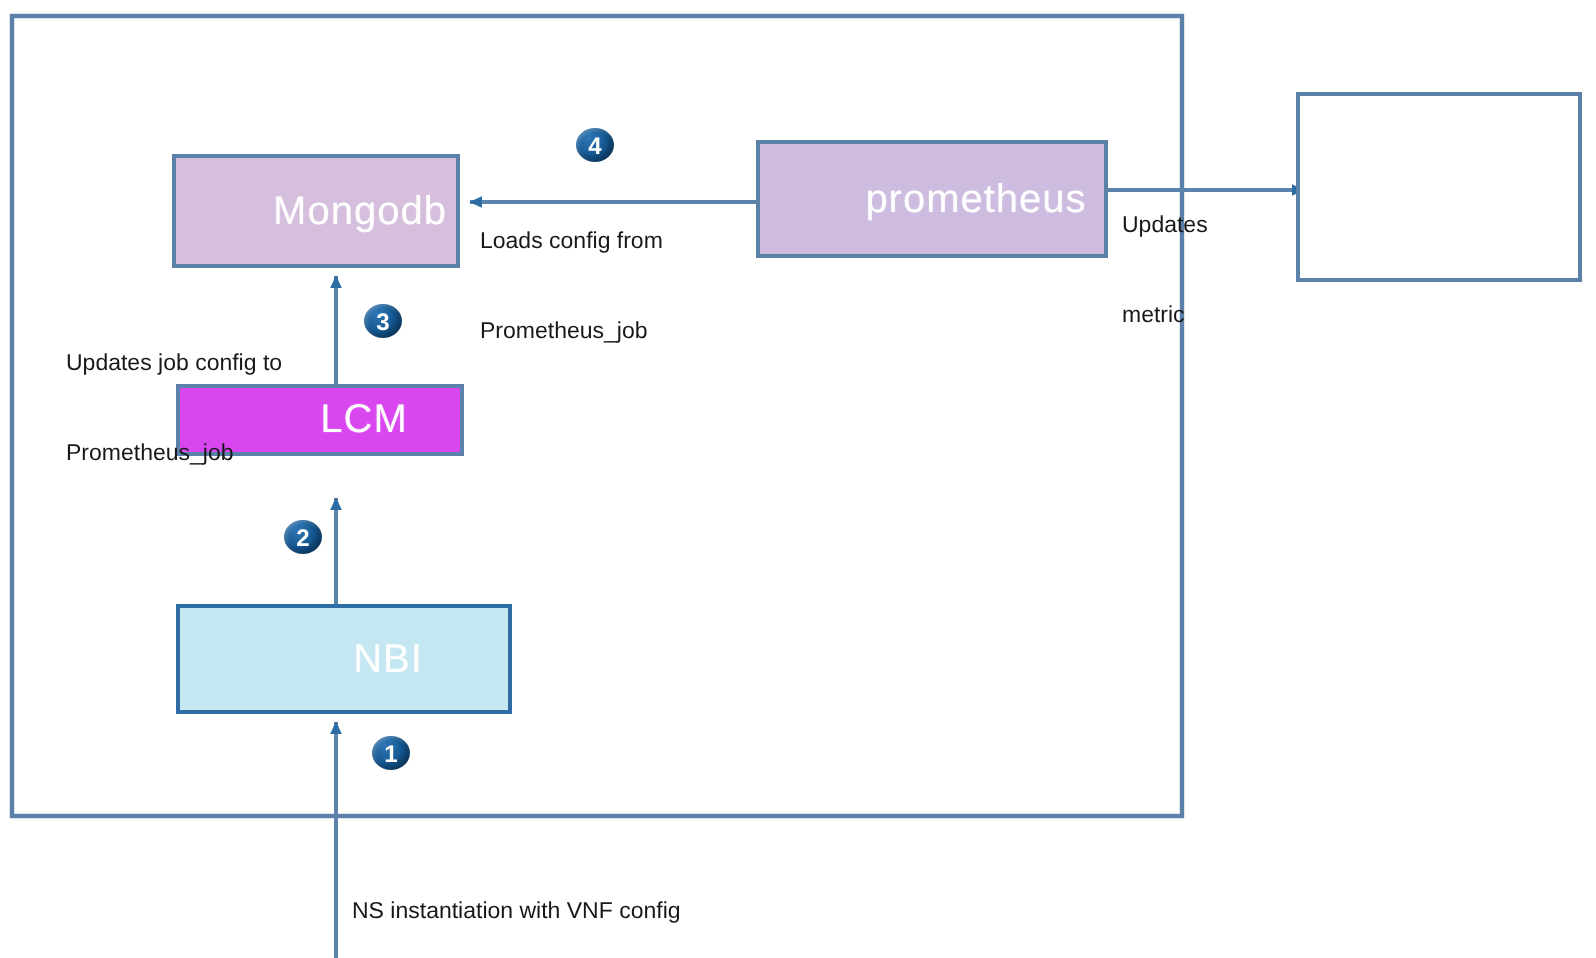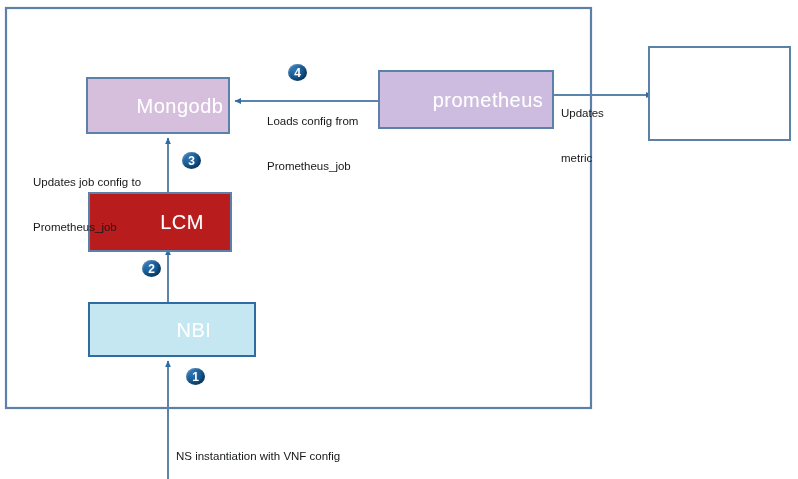--- a/index.html
+++ b/index.html
@@ -105,33 +105,33 @@
 
     <line x1="527" y1="95" x2="652" y2="95" stroke="#5b84ad" stroke-width="2" marker-end="url(#arrowhead)"></line>
 
     <rect x="649" y="47" width="141" height="93" fill="#ffffff" stroke="#5b81a8" stroke-width="2"></rect>
   </svg>
 
   <div class="node-box" style="left:86px; top:77px; width:144px; height:57px; background:#d6bedd;">
     <span class="node-label">Mongodb</span>
   </div>
 
-  <div class="node-box" style="left:88px; top:192px; width:144px; height:60px; background:#b91c1c;">
+  <div class="node-box" style="left:88px; top:192px; width:144px; height:36px; background:#d946ef;">
     <span class="node-label">LCM</span>
   </div>
 
   <div class="node-box" style="left:88px; top:302px; width:168px; height:55px; background:#c4e7f2; border-color:#2e6ca4;">
     <span class="node-label">NBI</span>
   </div>
 
   <div class="node-box" style="left:378px; top:70px; width:176px; height:59px; background:#cdbcdf;">
     <span class="node-label">prometheus</span>
   </div>
 
-  <div class="edge-label" style="left:267px; top:84px;">
+  <div class="edge-label" style="left:240px; top:84px;">
     <div>Loads config from</div>
     <div>Prometheus_job</div>
   </div>
 
   <div class="edge-label" style="left:33px; top:145px;">
     <div>Updates job config to</div>
     <div>Prometheus_job</div>
   </div>
 
   <div class="edge-label" style="left:561px; top:76px;">

